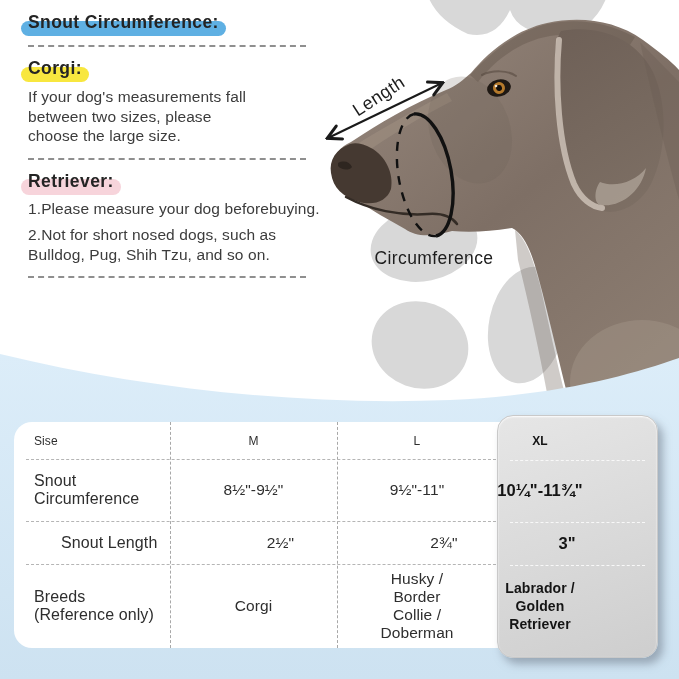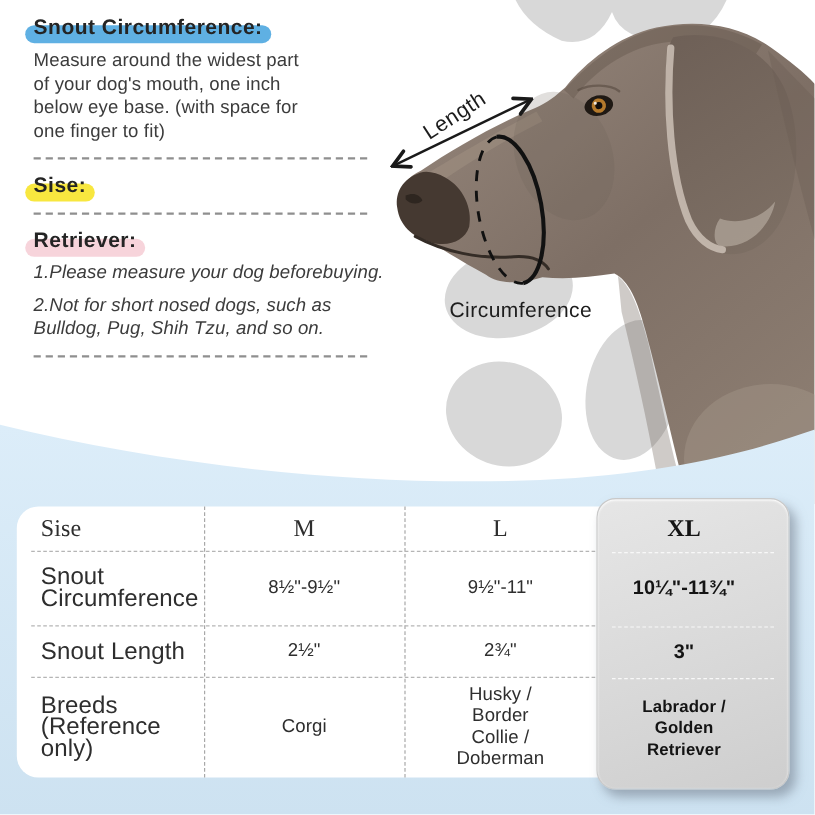--- a/index.html
+++ b/index.html
@@ -12,21 +12,21 @@
   .sec-head{display:inline-block;position:relative;z-index:0;
     font-size:17.5px;font-weight:bold;color:#242424;letter-spacing:.4px;text-align:right;}
   .sec-head::before{content:"";position:absolute;z-index:-1;
     left:-7px;right:-7px;top:42%;bottom:-3px;border-radius:9px;}
   .hl-blue::before{background:#5fb0e3;}
   .hl-yellow::before{background:#f8e73f;}
   .hl-pink::before{background:#f7d4db;}
   .sec-body{margin:8px 0 0;font-size:15.5px;line-height:19.5px;
     white-space:pre-line;letter-spacing:.1px;color:#3c3c3c;}
   .att-item{margin:7px 0 0;font-size:15.5px;line-height:19.5px;
-    white-space:pre-line;letter-spacing:.1px;color:#3c3c3c;font-style:italic;}
+    white-space:pre-line;letter-spacing:.1px;color:#3c3c3c;}
   .divider{border:none;border-top:2px dashed #8f8f8f;width:278px;
     margin:12px 0 11px 0;}
   
   .dog-svg{position:absolute;left:300px;top:0;z-index:1;}
   
   .wave{position:absolute;left:0;top:340px;z-index:2;}
   
   .tbl-white{position:absolute;left:14px;top:422px;width:636px;height:226px;
     background:#ffffff;border-radius:18px;z-index:3;}
   .vline{position:absolute;top:422px;height:226px;width:0;
@@ -36,31 +36,31 @@
   .xl-box{position:absolute;left:497px;top:415px;width:161px;height:243px;
     background:linear-gradient(160deg,#e6e6e6 0%,#d9d9d9 55%,#cecece 100%);
     border:1px solid #c9c9c9;border-radius:16px;
     box-shadow:5px 6px 9px rgba(110,120,135,.55), inset 0 1px 2px #ffffff;
     z-index:3;box-sizing:border-box;}
   .xl-hline{position:absolute;left:12px;right:12px;height:0;
     border-top:1.5px dashed #fafafa;opacity:.95;}
   .cell{position:absolute;display:flex;align-items:center;justify-content:center;
     text-align:center;font-size:15.5px;color:#2e2e2e;white-space:pre-line;
     line-height:18px;z-index:4;letter-spacing:.1px;}
-  .cell.left{justify-content:flex-start;text-align:left;font-size:20px;}
-  .cell.hdr{font-size:20px;font-family:Liberation Serif, serif;}
+  .cell.left{justify-content:flex-start;text-align:left;font-size:16px;}
+  .cell.hdr{font-size:12px;}
   .cell.xl{font-weight:bold;color:#141414;}
   .cell.xlval{font-weight:bold;color:#141414;font-size:16.5px;}
   .c1{left:34px;width:126px;}
   .c2{left:170px;width:167px;}
   .c3{left:337px;width:160px;}
-  .c4{left:499px;width:142px;}
+  .c4{left:469px;width:142px;}
   .r1{top:422px;height:37px;}
   .r2{top:459px;height:62px;}
-  .r3{top:521px;height:43px;}
+  .r3{top:521px;height:43px;margin-left:27px;}
   .r4{top:564px;height:84px;}
 </style>
 </head>
 <body>
 
 <div class="canvas">
 
   <svg class="dog-svg" width="379" height="420" viewBox="300 0 379 420">
     <defs>
       <linearGradient id="furGrad" gradientUnits="userSpaceOnUse" x1="340" y1="60" x2="620" y2="400">
@@ -146,28 +146,27 @@
         <stop offset="0" stop-color="#dcedf9"></stop>
         <stop offset="1" stop-color="#cde2f1"></stop>
       </linearGradient>
     </defs>
     <path d="M0,14 C140,48 300,66 450,60 C560,55 630,35 679,18 L679,339 L0,339 Z" fill="url(#waveGrad)"></path>
   </svg>
 
   <div class="info">
     <div>
       <span class="sec-head hl-blue">Snout Circumference:</span>
-      <p class="sec-body">Measure around the widest part
-of your dog's mouth, one inch
-below eye base. (with space for
-one finger to fit)</p>
     </div>
     <hr class="divider">
     <div>
-      <span class="sec-head hl-yellow">Sise:</span>
+      <span class="sec-head hl-yellow">Corgi:</span>
+      <p class="sec-body">If your dog's measurements fall
+between two sizes, please
+choose the large size.</p>
     </div>
     <hr class="divider">
     <div>
       <span class="sec-head hl-pink">Retriever:</span>
       <p class="att-item">1.Please measure your dog beforebuying.</p>
       <p class="att-item">2.Not for short nosed dogs, such as
 Bulldog, Pug, Shih Tzu, and so on.</p>
     </div>
     <hr class="divider">
   </div>

